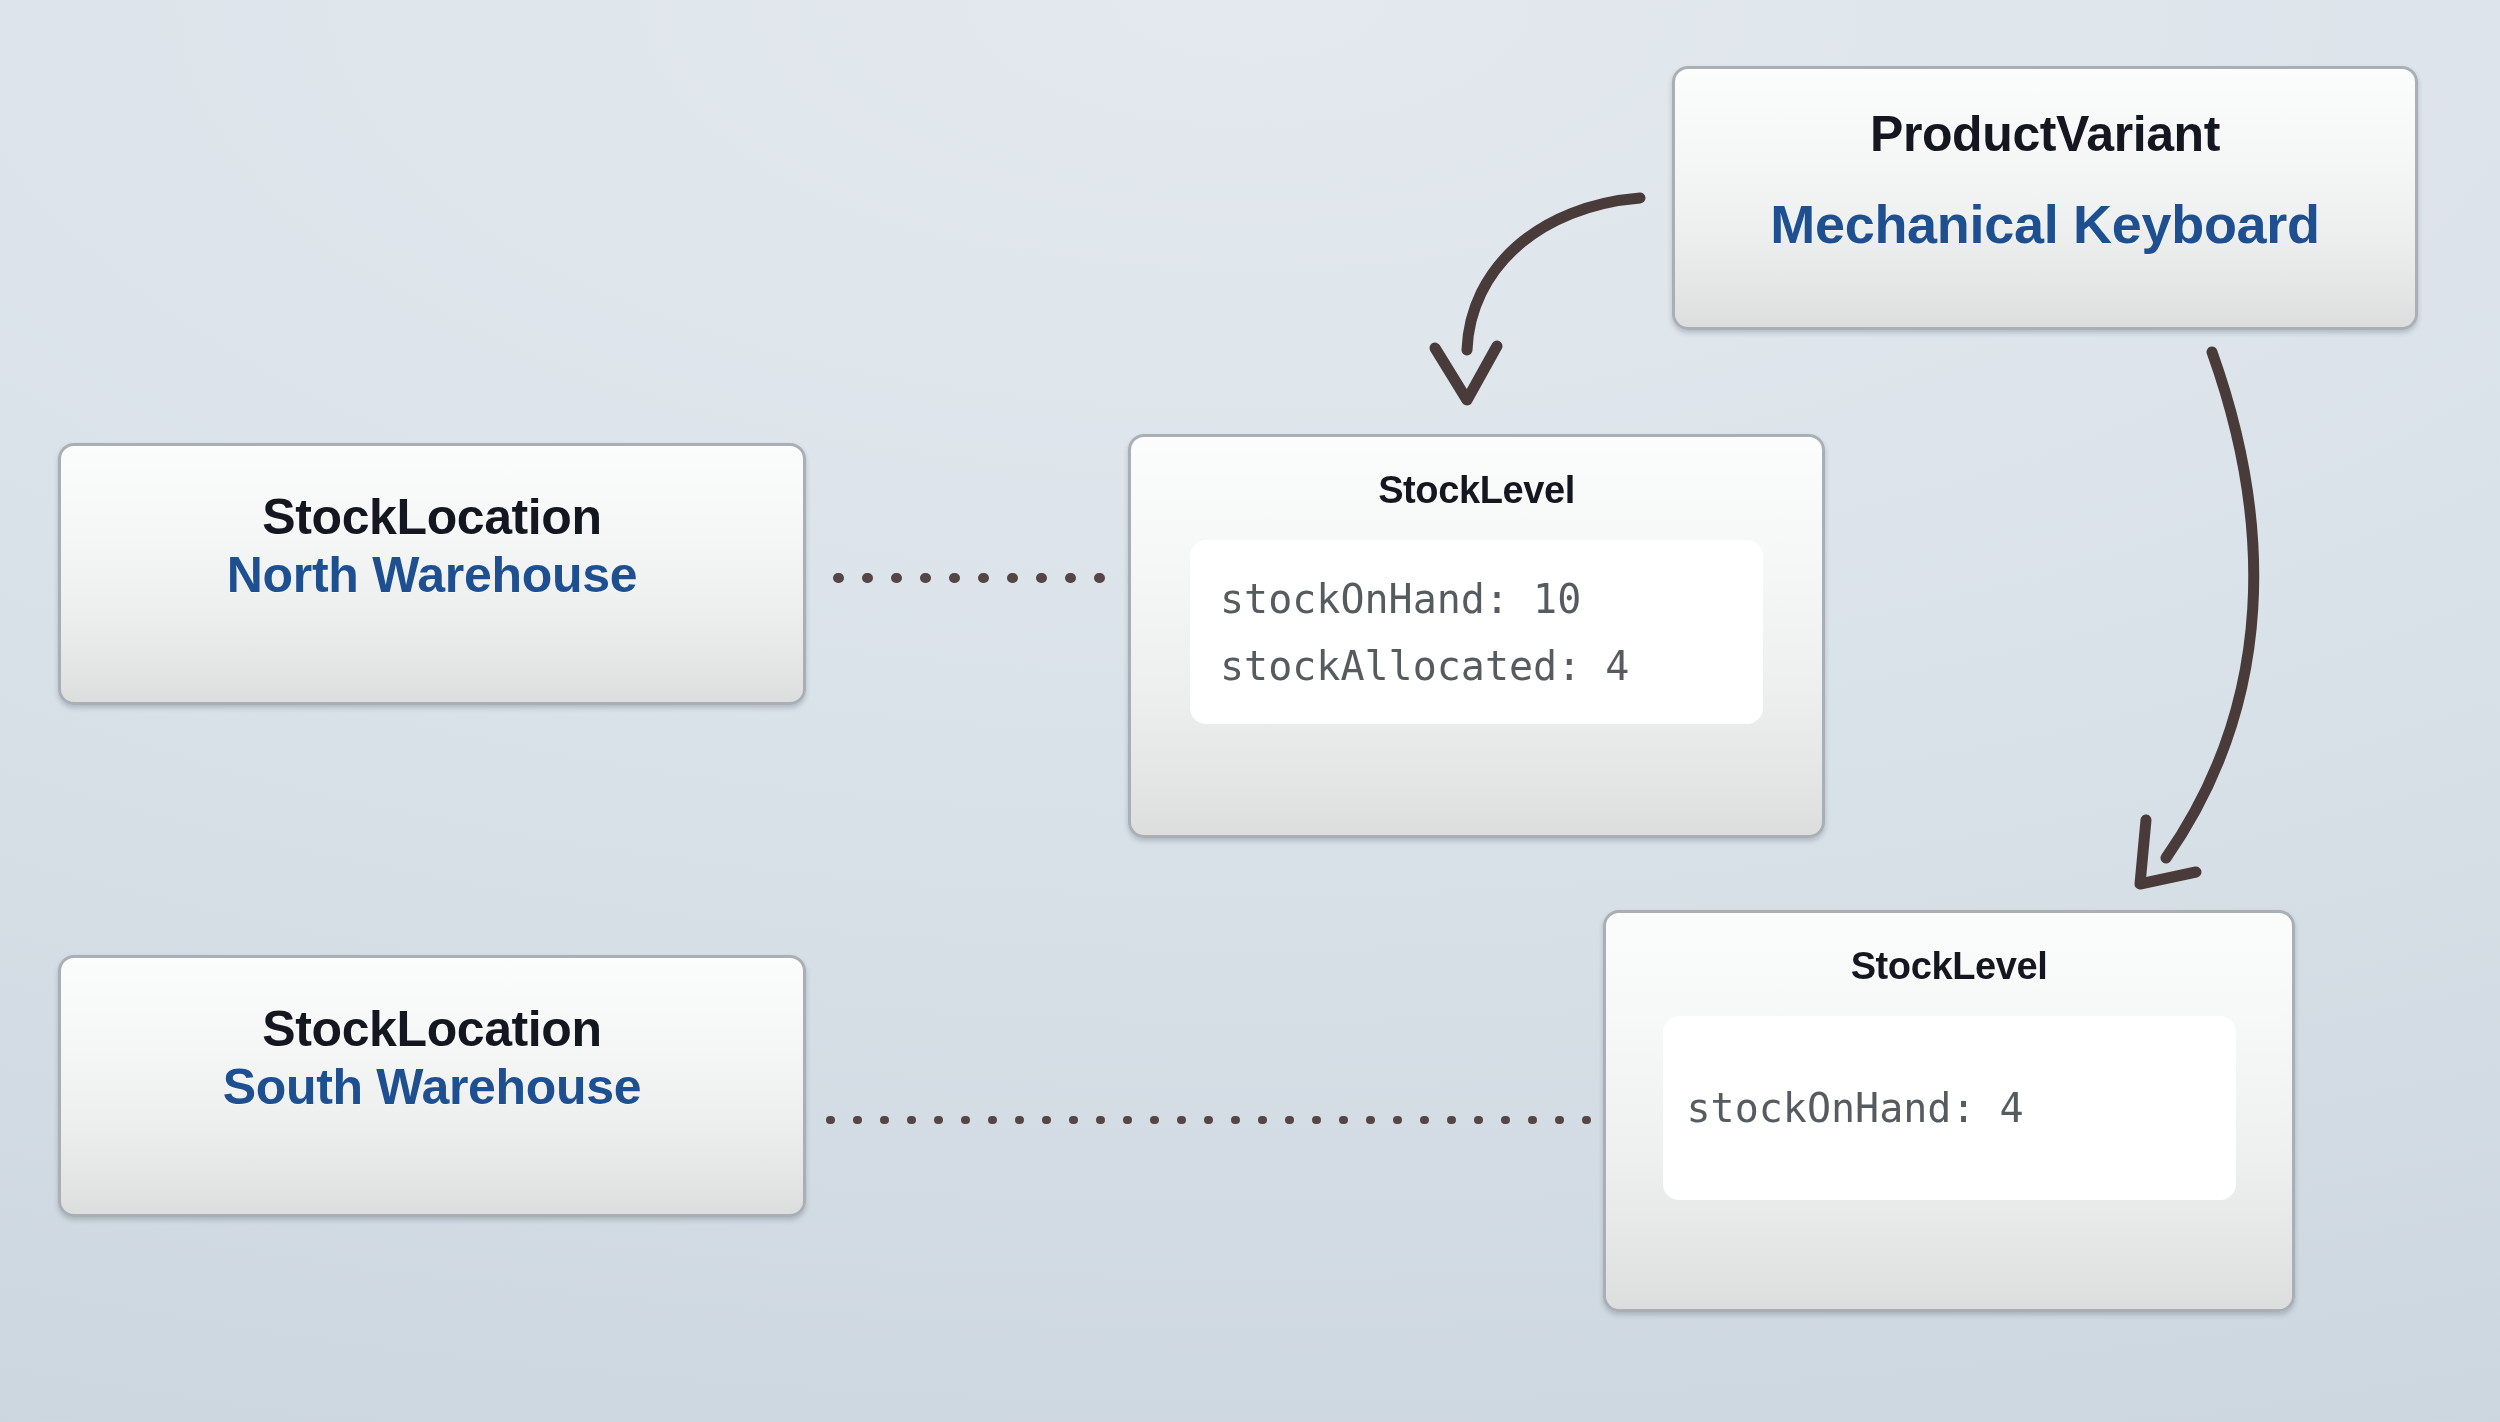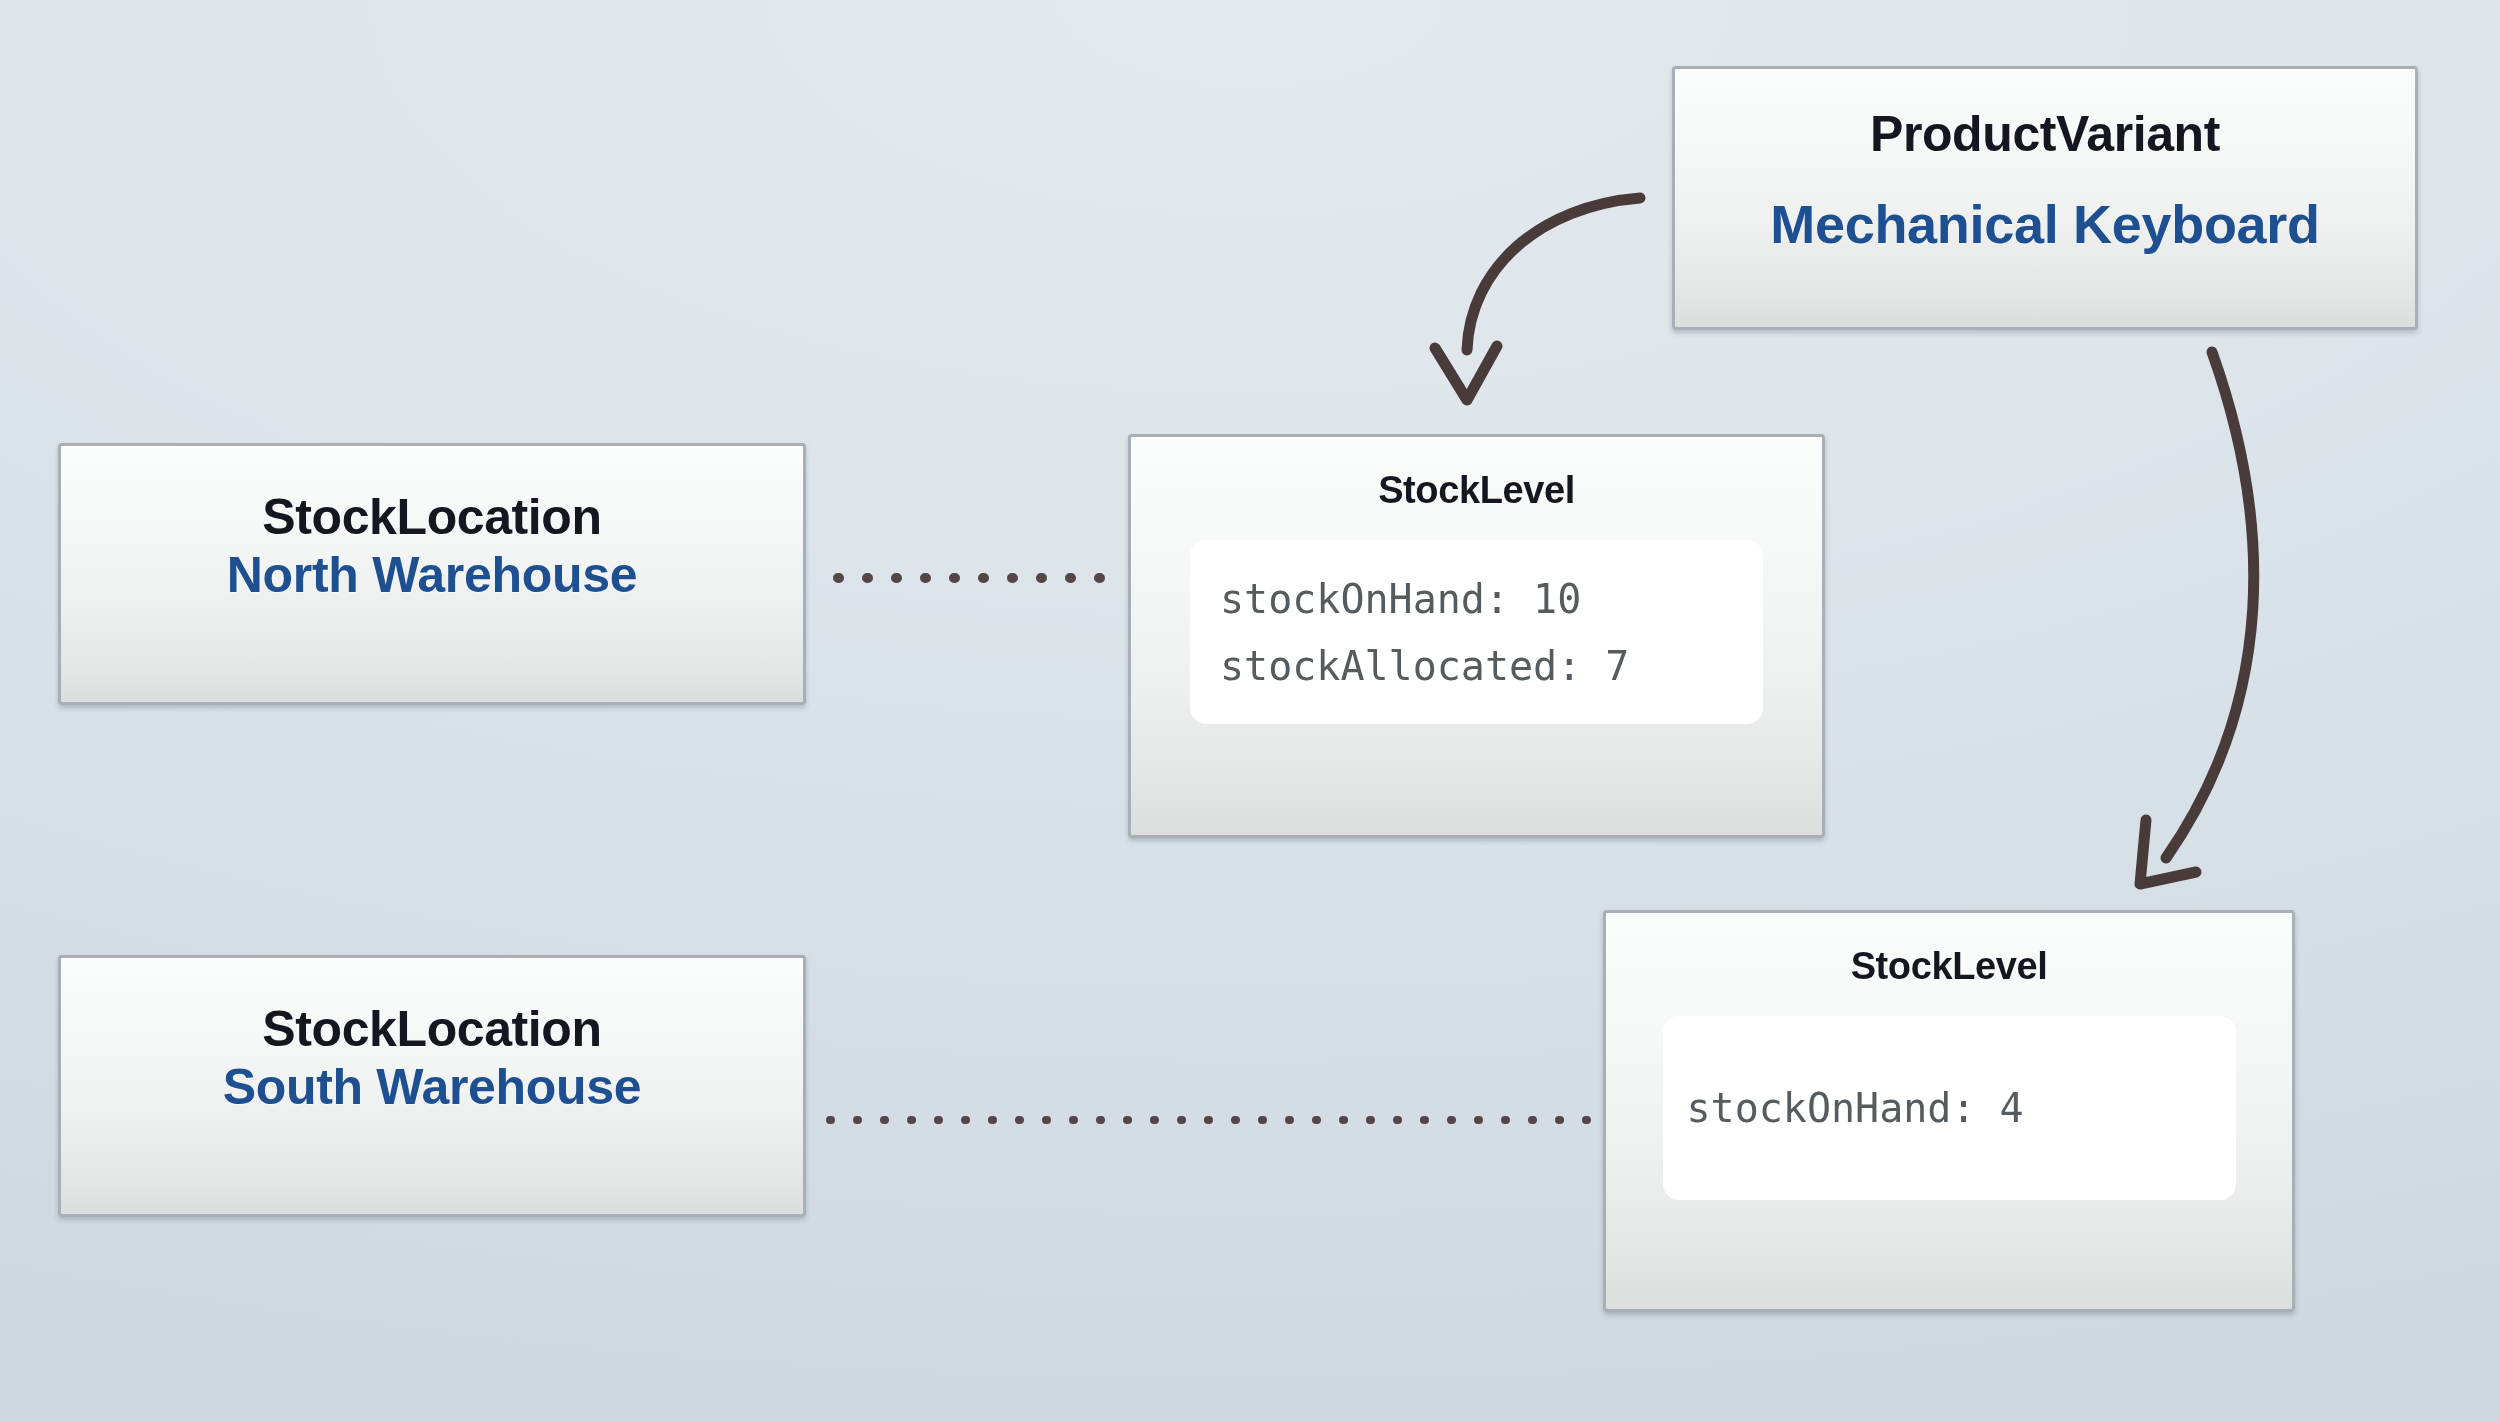--- a/index.html
+++ b/index.html
@@ -24,21 +24,21 @@
     width: 2500px;
     height: 1422px;
     pointer-events: none;
   }
 
   
   .node {
     position: absolute;
     box-sizing: border-box;
     border: 3px solid #a9afb4;
-    border-radius: 4px;
+    border-radius: 16px;
     background: linear-gradient(180deg,
         #fbfcfc 0%,
         #f6f7f7 30%,
         #eeefef 62%,
         #e3e4e4 88%,
         #dcdddd 100%);
     box-shadow:
       0 3px 5px rgba(80, 95, 110, 0.30),
       0 1px 0 rgba(255,255,255,0.85) inset;
     display: flex;
@@ -160,21 +160,21 @@
 
   <div class="node entity" id="node-productvariant">
     <div class="node-title">ProductVariant</div>
     <div class="node-subtitle">Mechanical Keyboard</div>
   </div>
 
   <div class="node record" id="node-stocklevel-north">
     <div class="node-title">StockLevel</div>
     <div class="attr-panel">
       <div class="attr-row">stockOnHand: 10</div>
-      <div class="attr-row">stockAllocated: 7</div>
+      <div class="attr-row">stockAllocated: 4</div>
     </div>
   </div>
 
   <div class="node record" id="node-stocklevel-south">
     <div class="node-title">StockLevel</div>
     <div class="attr-panel">
       <div class="attr-row">stockOnHand: 4</div>
     </div>
   </div>
 

